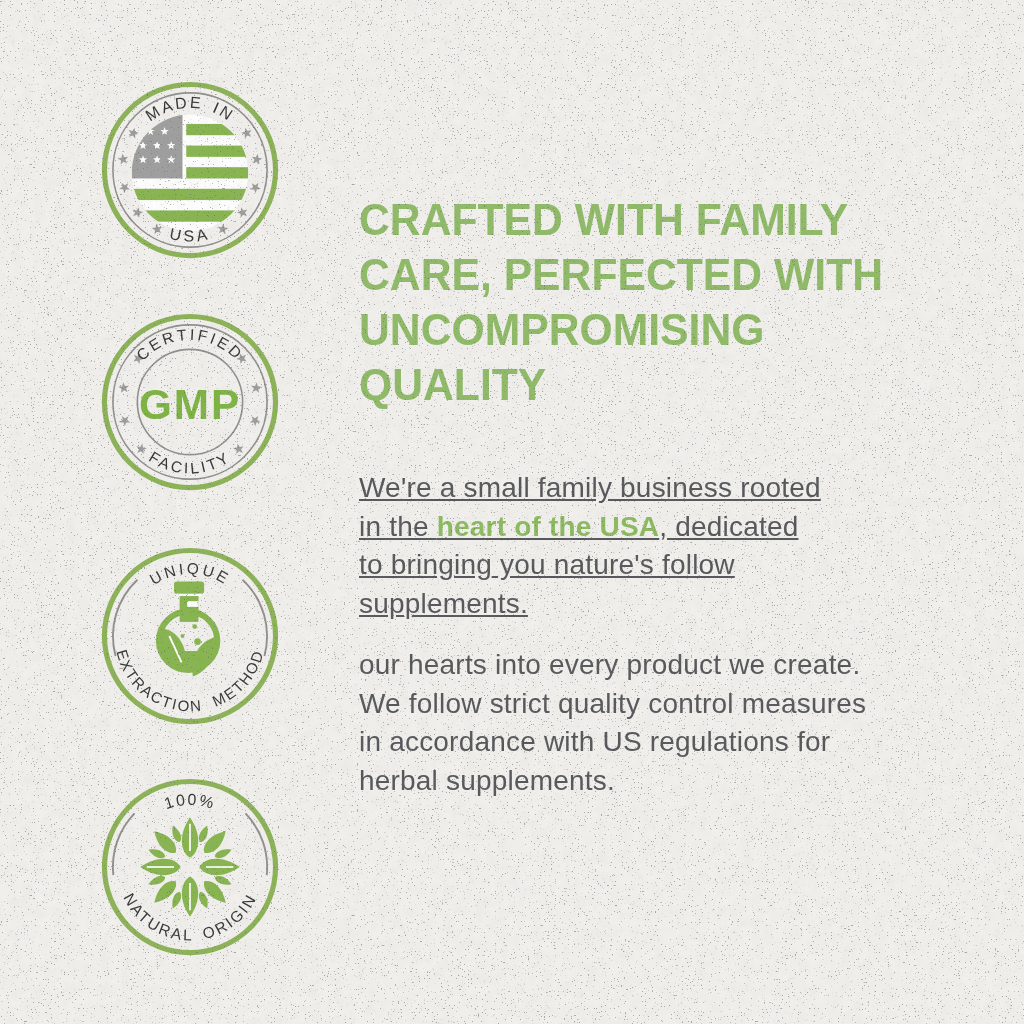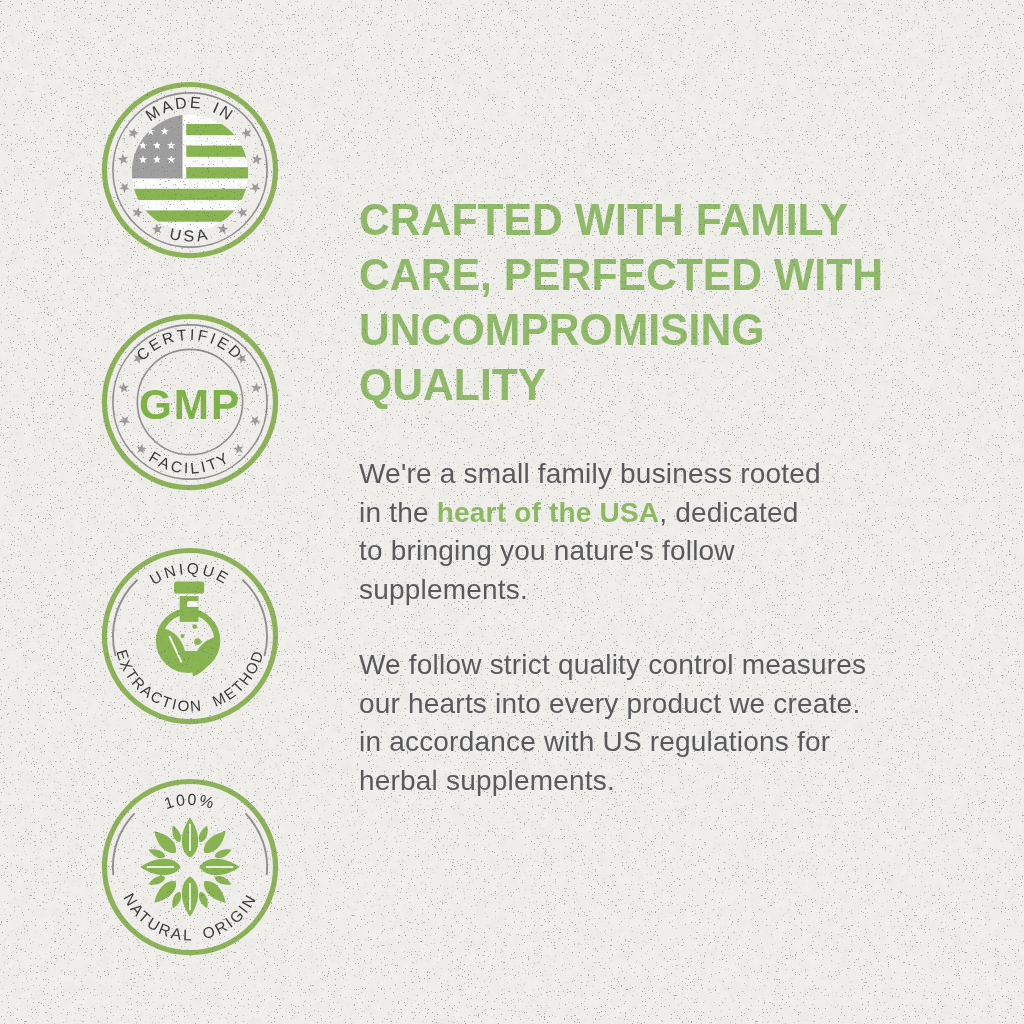--- a/index.html
+++ b/index.html
@@ -25,21 +25,21 @@
   .fwhite{fill:var(--white);}
   .arc-text{fill:var(--badge-text);font-family:"Liberation Sans",sans-serif;}
   .gmp-text{fill:var(--green-gmp);font-family:"Liberation Sans",sans-serif;font-weight:bold;}
   .heading{
     position:absolute;left:359px;top:192px;width:600px;z-index:1;
     color:var(--green-heading);font-weight:bold;font-size:44px;line-height:55px;
     letter-spacing:0;transform:scaleX(0.97);transform-origin:left top;
   }
   .para{position:absolute;left:359px;width:580px;z-index:1;
     color:var(--text-dark);font-size:28px;line-height:38.5px;letter-spacing:0.2px;}
-  .para-1{top:455px;}
+  .para-1{top:469px;text-decoration:underline;}
   .para-2{top:646px;}
   .em{color:var(--green-em);font-weight:bold;margin-top:15px;}
 </style>
 </head>
 <body>
 
 <div class="stage">
 
   <svg class="badge" style="top:76px" viewBox="0 0 200 200">
     <defs>
@@ -200,22 +200,22 @@
       <div><span>UNCOMPROMISING</span></div>
       <div><span>QUALITY</span></div>
     </div>
   <div class="para para-1">
       <div><span>We're a small family business rooted</span></div>
       <div><span>in the </span><span class="em">heart of the USA</span><span>, dedicated</span></div>
       <div><span>to bringing you nature's follow</span></div>
       <div><span>supplements.</span></div>
     </div>
   <div class="para para-2">
+      <div><span>our hearts into every product we create.</span></div>
       <div><span>We follow strict quality control measures</span></div>
-      <div><span>our hearts into every product we create.</span></div>
       <div><span>in accordance with US regulations for</span></div>
       <div><span>herbal supplements.</span></div>
     </div>
 
   <svg class="texture" width="1024" height="1024">
     <filter id="fiber">
       <feTurbulence type="fractalNoise" baseFrequency="0.09" numOctaves="3" seed="4" stitchTiles="stitch"></feTurbulence>
       <feColorMatrix type="matrix" values="0 0 0 0 0.45  0 0 0 0 0.44  0 0 0 0 0.42  0.8 0 0 0 -0.25"></feColorMatrix>
     </filter>
     <filter id="specks">

